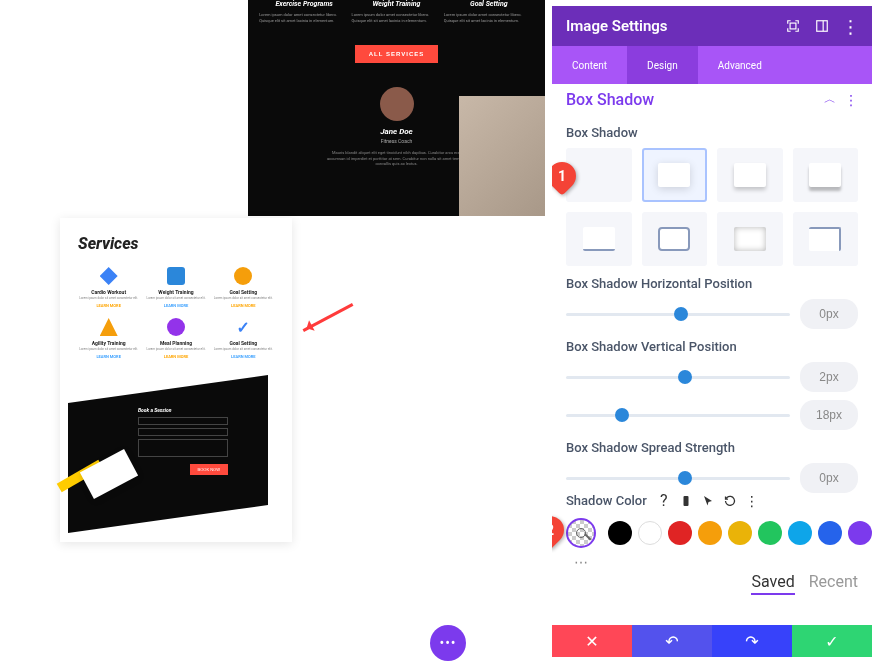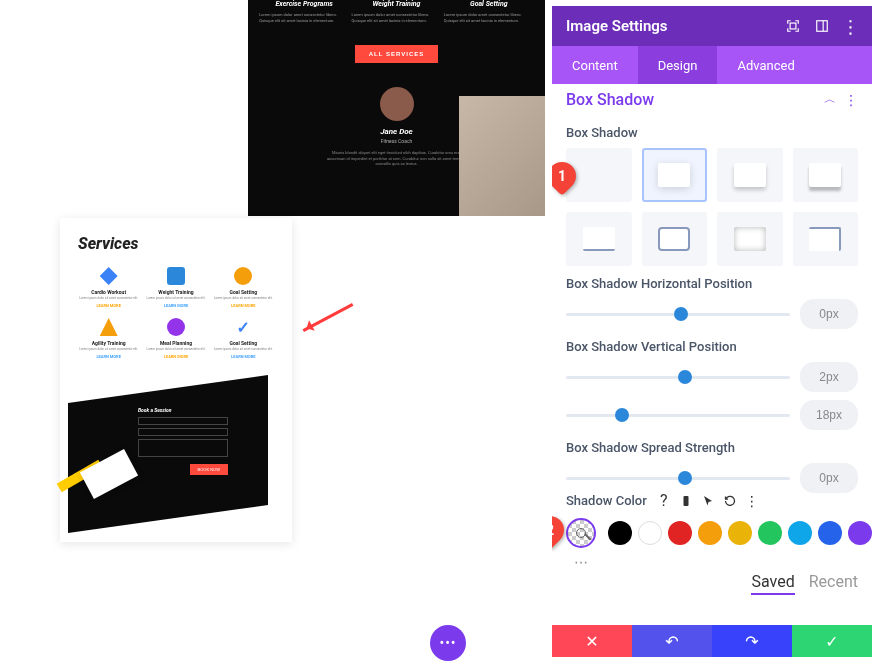--- a/index.html
+++ b/index.html
@@ -50,21 +50,21 @@
 
     
     .panel { position: absolute; right: 8px; top: 6px; width: 320px; height: 664px; background: #fff; }
     
     .panel-header { background: #6c2eb9; color: #fff; height: 40px; display: flex; align-items: center; padding: 0 14px; justify-content: space-between; }
     .panel-title { font-weight: 600; font-size: 15px; }
     .panel-icons { display: flex; gap: 14px; }
     .hicon { width: 15px; height: 15px; display: flex; align-items: center; justify-content: center; cursor: pointer; }
     
     .tabs { display: flex; background: #a855f7; height: 38px; }
-    .tab { flex: 0 0 auto; padding: 0 20px; color: #fff; font-size: 13px; display: flex; align-items: center; cursor: pointer; }
+    .tab { flex: 0 0 auto; padding: 0 20px; color: #fff; font-size: 10px; display: flex; align-items: center; cursor: pointer; }
     .tab.active { background: #8b3dde; }
     
     .section-header { display: flex; justify-content: space-between; align-items: center; padding: 6px 14px; color: #7c3aed; }
     .section-title { font-weight: 500; font-size: 16px; }
     .sh-icons { display: flex; gap: 8px; align-items: center; }
     .chev { color: #7c3aed; font-size: 12px; cursor: pointer; }
     .menu3 { color: #7c3aed; font-size: 14px; cursor: pointer; }
 
     .panel-body { padding: 0 14px; height: 510px; overflow-y: auto; }
     .label { color: #4a5568; font-size: 13px; font-weight: 500; margin: 10px 0 8px; }

